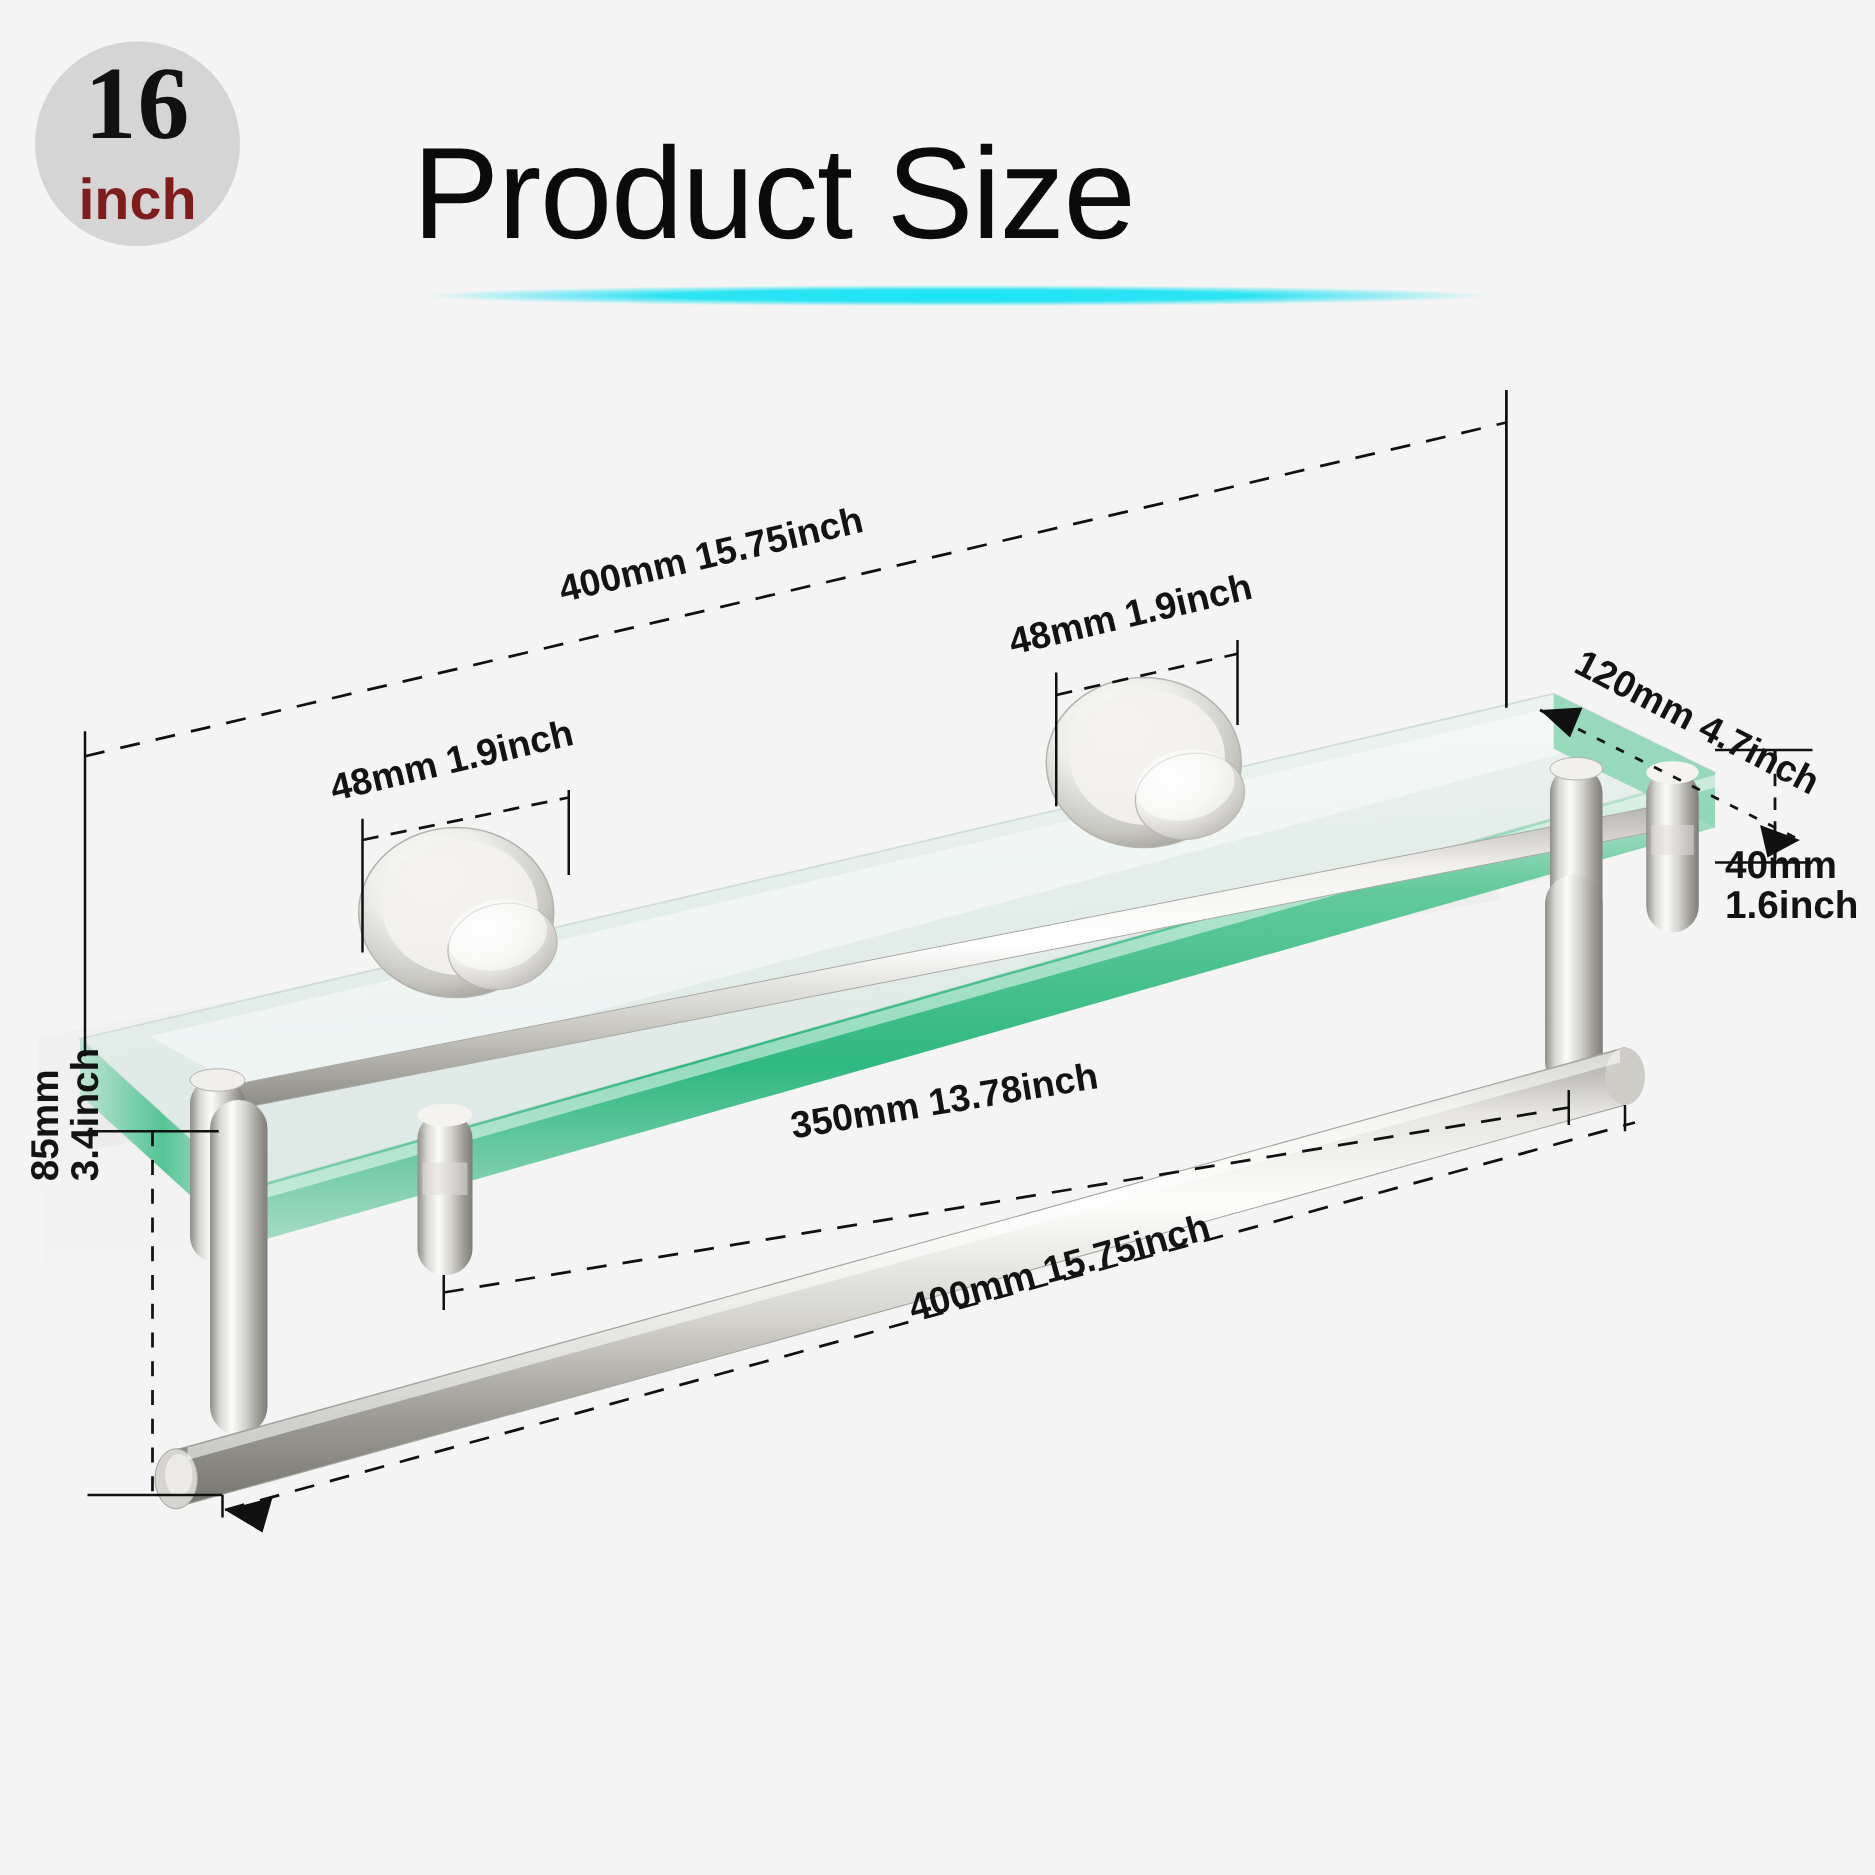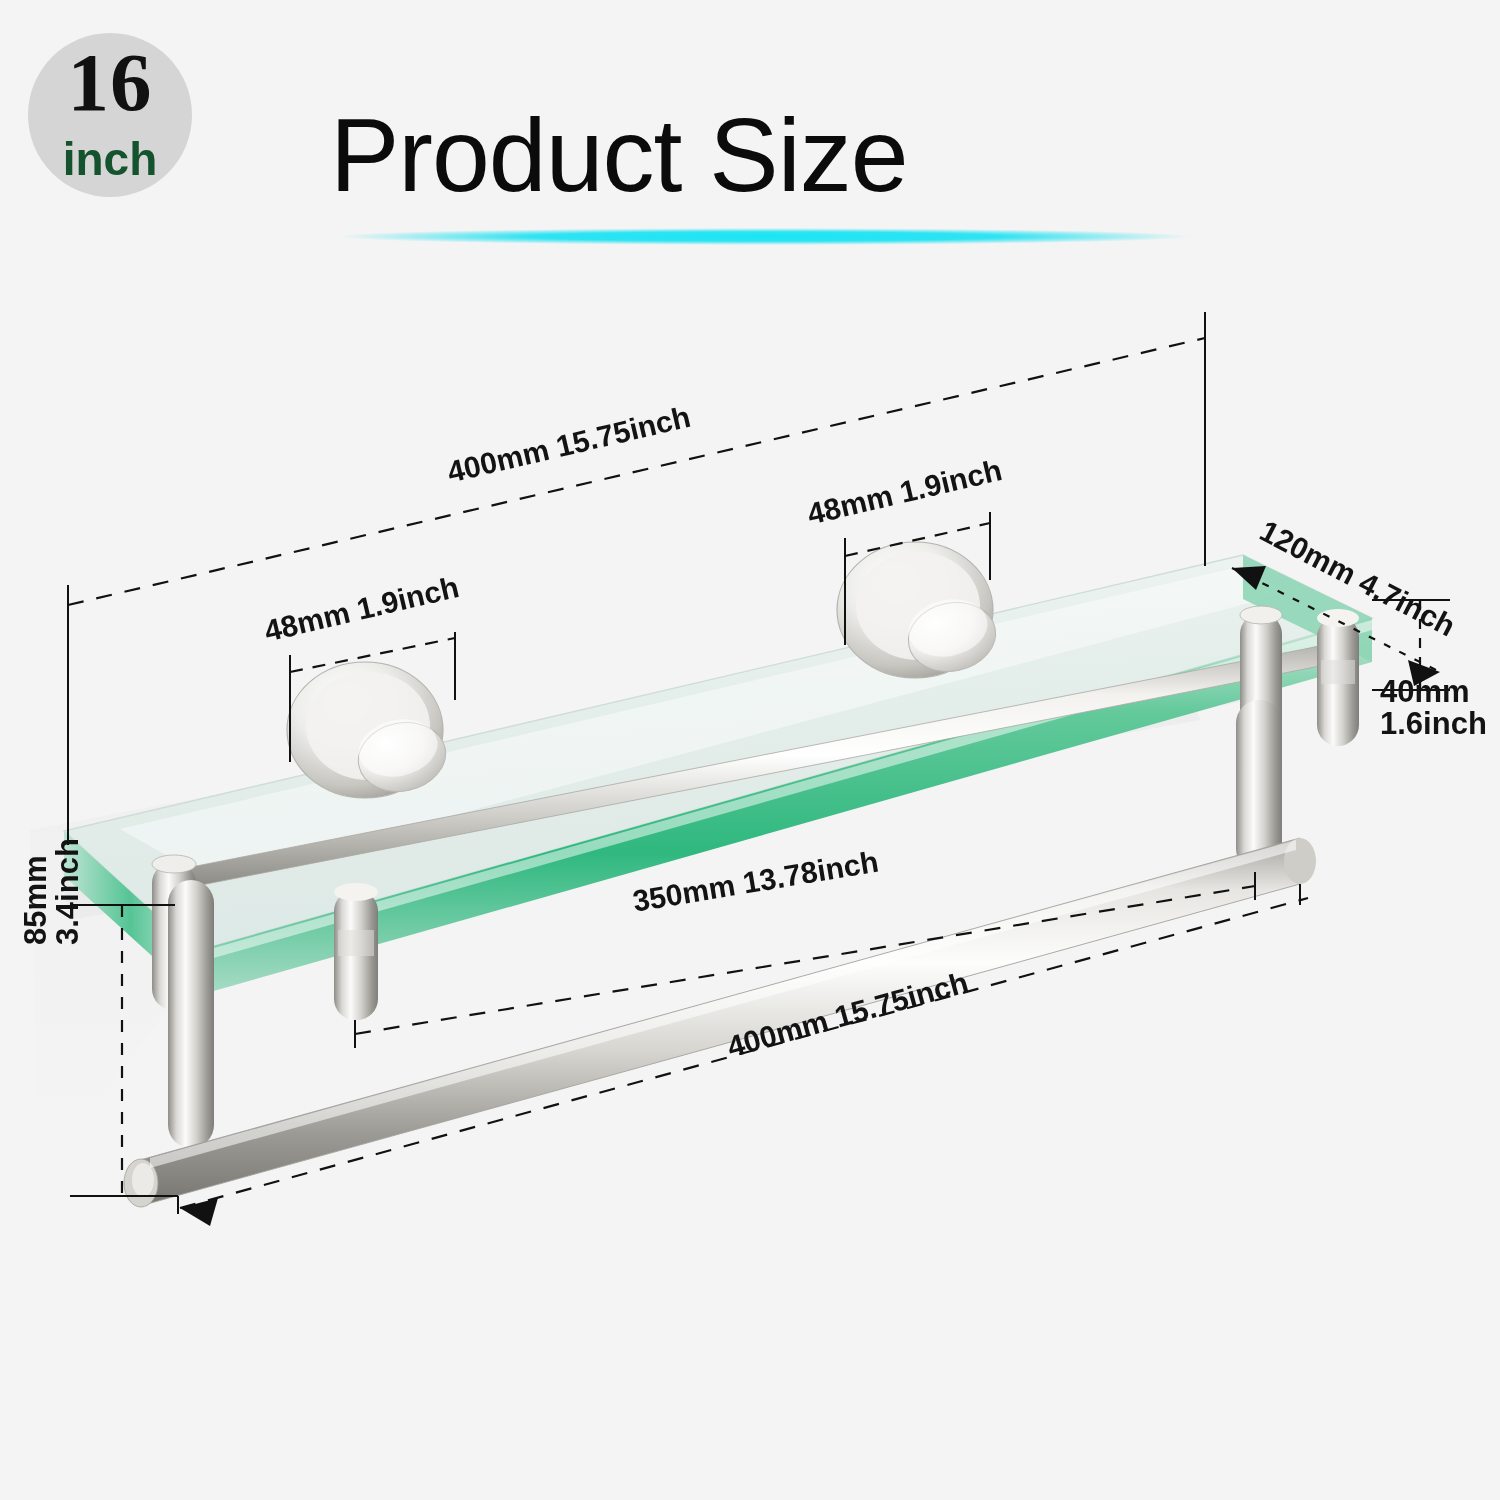--- a/index.html
+++ b/index.html
@@ -20,21 +20,21 @@
     line-height:.92;
     gap:16px;
   }
   .badge .num{
     font-family:"Liberation Serif", serif;
     font-weight:bold;font-size:83px;color:#111;letter-spacing:1px;
     margin-top:-6px;
   }
   .badge .unit{
     font-family:"Liberation Sans", sans-serif;
-    font-weight:bold;font-size:46px;color:#14532d;margin-top:2px;
+    font-weight:bold;font-size:46px;color:#7f1d1d;margin-top:2px;
   }
 
   
   .title{
     position:absolute;left:330px;top:96px;
     font-weight:normal;font-size:104px;color:#0b0b0b;
     letter-spacing:-1px;white-space:nowrap;
   }
   .title-underline{
     position:absolute;left:338px;top:228px;width:854px;height:17px;

